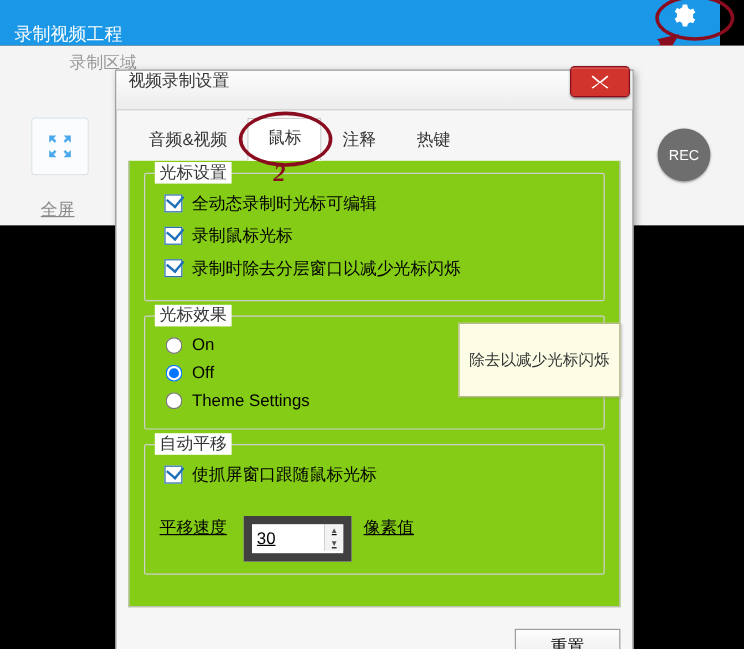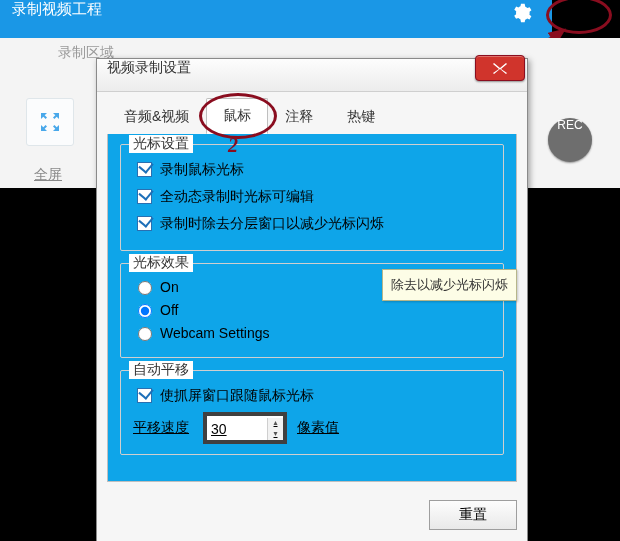--- a/index.html
+++ b/index.html
@@ -1,59 +1,59 @@
 <!DOCTYPE html>
 <html><head>
 <meta charset="utf-8">
 <style>
   html,body{margin:0;padding:0;font-family:"Microsoft YaHei",Arial,sans-serif;font-size:14px;}
   body{width:620px;height:541px;overflow:hidden;background:#000;position:relative;}
   
-  .appbar{position:absolute;left:0;top:0;width:552px;height:38px;background:#1a97e6;color:#fff;display:flex;align-items:flex-start;padding-left:12px;box-sizing:border-box;}
+  .appbar{position:absolute;left:0;top:0;width:600px;height:38px;background:#1a97e6;color:#fff;display:flex;align-items:flex-end;padding-left:12px;box-sizing:border-box;}
   .appbar-title{font-size:15px;}
   .gear-wrap{position:absolute;right:20px;top:2px;}
   .gear-ellipse{position:absolute;right:8px;top:-4px;width:60px;height:32px;border:3px solid #8a0d1f;border-radius:50%;}
   .gear-icon{width:22px;height:22px;fill:#fff;}
   
   .toolbar{position:absolute;left:0;top:38px;width:620px;height:150px;background:#f4f4f4;}
   .toolbar .sec{position:absolute;top:6px;color:#999;font-size:14px;margin-left:42px;}
   .toolbar .sec1{left:16px;}
   .toolbar .sec2{left:210px;}
   .fullscreen-box{position:absolute;left:26px;top:60px;width:46px;height:46px;border:1px solid #dfe6ea;background:#fbfcfd;border-radius:3px;display:flex;align-items:center;justify-content:center;}
   .fullscreen-ico{width:24px;height:24px;}
   .fullscreen-lbl{position:absolute;left:34px;top:128px;color:#888;font-size:14px;text-decoration:underline;}
-  .rec-btn{position:absolute;right:28px;top:80px;width:44px;height:44px;border-radius:50%;background:#6e6e6e;color:#fff;font-size:12px;display:flex;justify-content:center;box-shadow:0 1px 2px rgba(0,0,0,.4);}
+  .rec-btn{position:absolute;right:28px;top:69px;width:44px;height:44px;border-radius:50%;background:#6e6e6e;color:#fff;font-size:12px;display:flex;align-items:center;justify-content:center;box-shadow:0 1px 2px rgba(0,0,0,.4);}
   
   .video-area{position:absolute;left:0;top:188px;width:620px;height:353px;background:#000;}
   
   .dlg{position:absolute;left:96px;top:58px;width:430px;height:482px;background:#f6f6f6;border:1px solid #8a8a8a;box-shadow:2px 2px 6px rgba(0,0,0,.35);}
   .dlg-titlebar{height:32px;background:linear-gradient(#fdfdfd,#ececec);border-bottom:1px solid #cfcfcf;display:flex;align-items:flex-start;padding-left:10px;position:relative;font-size:14px;color:#333;}
   .dlg-close{position:absolute;right:2px;top:-4px;width:48px;height:24px;background:#d0342c;border:1px solid #8a0d1f;border-radius:4px;display:flex;align-items:center;justify-content:center;color:#fff;box-shadow:inset 0 1px 0 rgba(255,255,255,.3),0 1px 2px rgba(0,0,0,.4);}
   .dlg-close svg{width:16px;height:12px;fill:#fff;}
   
   .tabs{display:flex;height:36px;margin:6px 10px 0 10px;}
   .tab{flex:0 0 auto;padding:0 16px;height:34px;line-height:34px;color:#333;border:1px solid transparent;cursor:default;position:relative;}
   .tab.active{background:#fff;border:1px solid #bfbfbf;border-bottom:1px solid #fff;border-radius:2px 2px 0 0;font-family:Liberation Mono, monospace;}
-  .tabsheet{margin:0 10px;border:1px solid #bfbfbf;background:#0ea5e9;border-top:none;padding:10px 12px 14px 12px;}
+  .tabsheet{margin:0 10px;border:1px solid #bfbfbf;background:#84cc16;border-top:none;padding:10px 12px 14px 12px;}
   .tab-ellipse{position:absolute;left:-8px;top:-6px;width:72px;height:40px;border:3px solid #8a0d1f;border-radius:50%;pointer-events:none;}
   .num-ann{position:absolute;font-weight:bold;font-style:italic;font-family:Georgia,serif;color:#8a0d1f;font-size:20px;}
   .num1{right:64px;top:34px;}
   .arrow1{position:absolute;right:48px;top:24px;width:60px;height:30px;pointer-events:none;}
   .num2{left:228px;top:134px;}
   
   .fs{border:1px solid #cfcfcf;border-radius:2px;margin:0 0 12px 0;padding:8px 10px 10px 12px;position:relative;}
   .fs-legend{position:absolute;top:-10px;left:8px;background:#fff;padding:0 4px;color:#333;font-size:14px;}
   .row{display:flex;align-items:center;margin:6px 0;}
   .chk{width:15px;height:15px;margin-right:8px;appearance:none;border:1px solid #2a6fb0;background:#fff;position:relative;}
   .chk:checked::after{content:"";position:absolute;left:2px;top:-2px;width:10px;height:8px;border-left:2px solid #1d6fb8;border-bottom:2px solid #1d6fb8;transform:rotate(-50deg);}
   .rad{width:14px;height:14px;margin-right:8px;}
-  .tooltip{position:absolute;right:10px;top:210px;background:#fdfde6;border:1px solid #b6b68a;padding:6px 8px;font-size:13px;color:#333;box-shadow:1px 1px 2px rgba(0,0,0,.2);}
+  .tooltip{position:absolute;right:10px;top:210px;background:#fdfde6;border:1px solid #b6b68a;padding:21px 8px;font-size:13px;color:#333;box-shadow:1px 1px 2px rgba(0,0,0,.2);}
   .spin-row{display:flex;align-items:center;margin-top:6px;text-decoration:underline;}
   .spin-label{width:70px;}
-  .spin{display:flex;align-items:flex-end;border:4px solid #404040;background:#fff;height:24px;}
+  .spin{display:flex;align-items:flex-start;border:7px solid #404040;background:#fff;height:24px;margin-top:18px;}
   .spin input{border:none;width:52px;height:22px;padding:0 4px;font-size:14px;outline:none;}
   .spin .btns{display:flex;flex-direction:column;border-left:1px solid #cfcfcf;}
   .spin .btns div{width:15px;height:11px;font-size:8px;line-height:10px;text-align:center;color:#555;background:#f2f2f2;}
   .unit{margin-left:10px;}
   .reset-row{display:flex;justify-content:flex-end;margin:6px 10px 0 0;}
   .btn{min-width:86px;height:28px;border:1px solid #9e9e9e;background:linear-gradient(#fdfdfd,#e9e9e9);text-align:center;line-height:26px;font-size:14px;cursor:default;margin-top:12px;}
 </style>
 </head>
 <body>
 
@@ -110,45 +110,45 @@
     <div class="tab">注释</div>
     <div class="tab">热键</div>
   </div>
 
   <div class="tabsheet">
 
     <div class="fs">
       <span class="fs-legend">光标设置</span>
       <div class="row">
         <input type="checkbox" class="chk" checked="" style="">
-        <span>录制鼠标光标</span>
+        <span>全动态录制时光标可编辑</span>
       </div>
       <div class="row">
         <input type="checkbox" class="chk" checked="" style="">
-        <span>全动态录制时光标可编辑</span>
+        <span>录制鼠标光标</span>
       </div>
       <div class="row">
         <input type="checkbox" class="chk" checked="" style="">
         <span>录制时除去分层窗口以减少光标闪烁</span>
       </div>
     </div>
 
     <div class="fs">
       <span class="fs-legend">光标效果</span>
       <div class="row">
         <input type="radio" name="eff" class="rad" style="">
         <span>On</span>
       </div>
       <div class="row">
         <input type="radio" name="eff" class="rad" checked="" style="">
         <span>Off</span>
       </div>
       <div class="row">
         <input type="radio" name="eff" class="rad" style="">
-        <span>Webcam Settings</span>
+        <span>Theme Settings</span>
       </div>
     </div>
 
     <div class="fs">
       <span class="fs-legend">自动平移</span>
       <div class="row">
         <input type="checkbox" class="chk" checked="" style="">
         <span>使抓屏窗口跟随鼠标光标</span>
       </div>
       <div class="spin-row">

